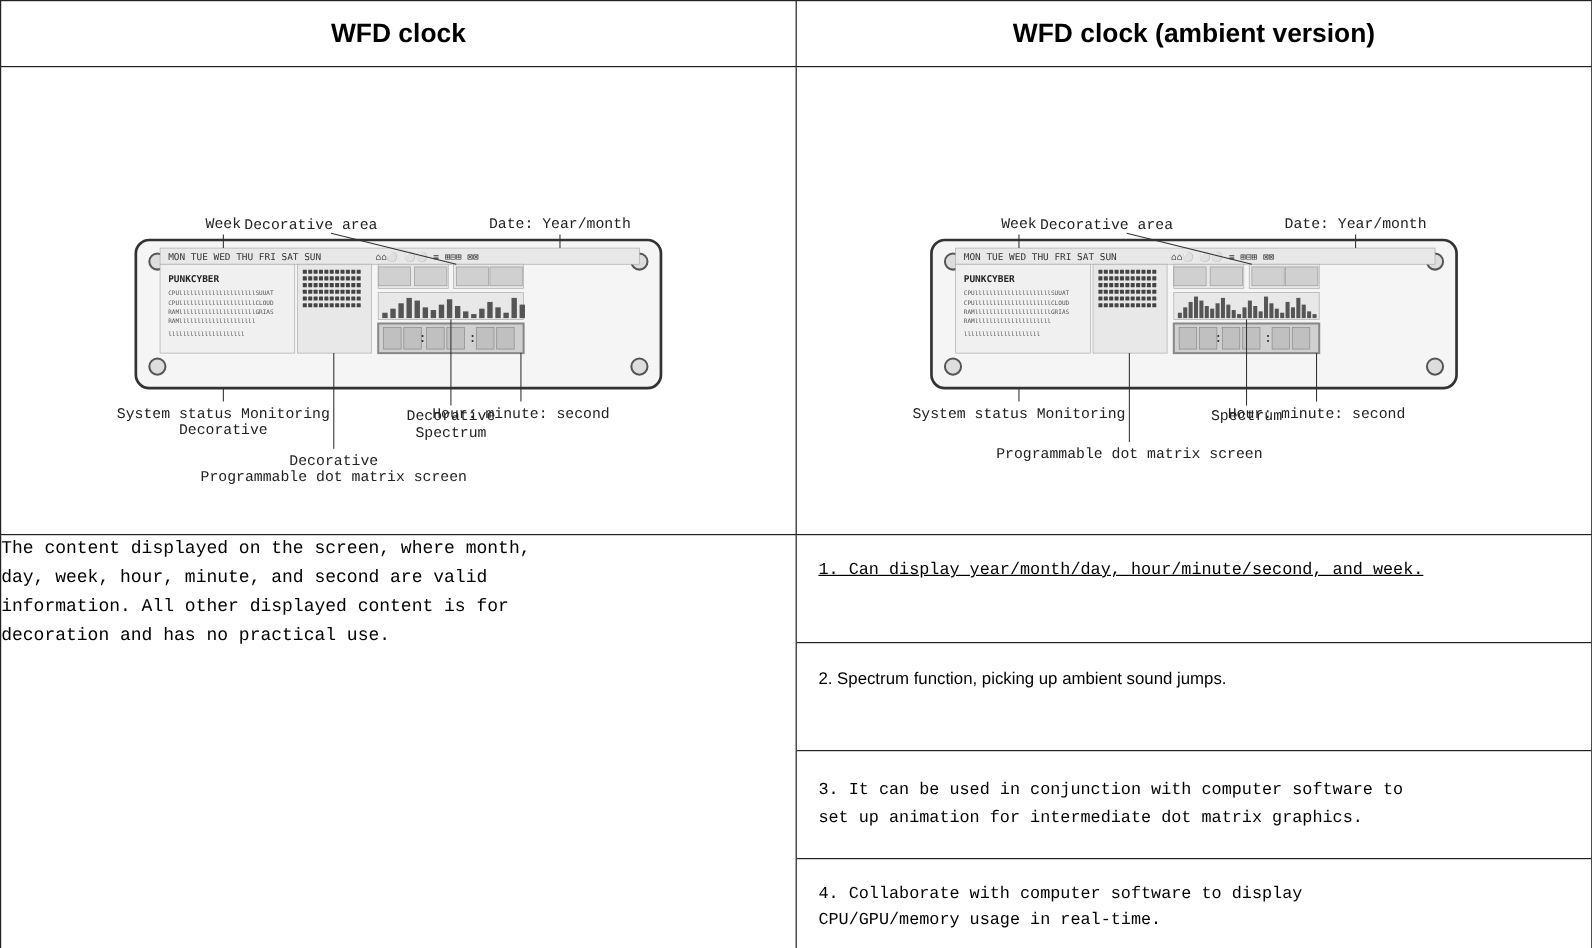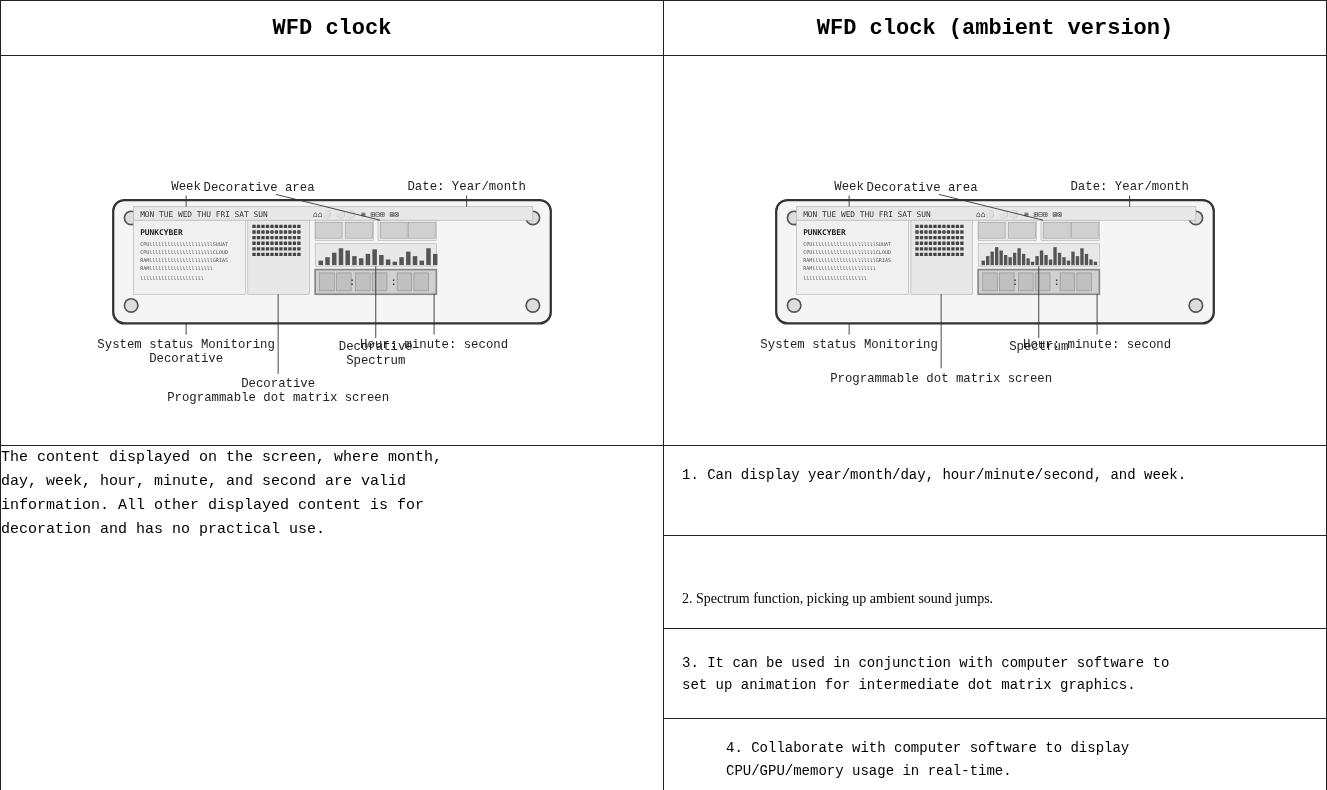--- a/index.html
+++ b/index.html
@@ -22,21 +22,21 @@
       border: 1.5px solid #222;
       vertical-align: top;
       padding: 0;
     }
 
     .header-row th {
       text-align: center;
       font-size: 22px;
       font-weight: bold;
       padding: 12px 8px;
-      font-family: Liberation Mono, monospace;
+      font-family: Liberation Sans, sans-serif;
       border-bottom: 1.5px solid #222;
       vertical-align: middle;
       height: 55px;
     }
 
     .content-row td {
       width: 50%;
     }
 
     
@@ -429,29 +429,29 @@
 
       <td class="text-cell">
         <span style="white-space:pre-line;">The content displayed on the screen, where month,
 day, week, hour, minute, and second are valid
 information.  All other displayed content is for
 decoration and has no practical use.</span>
       </td>
 
       <td style="padding:0; vertical-align:top;">
         <div style="display:flex;flex-direction:column;height:100%;">
-          <div class="feature-row" style="border-bottom:1.5px solid #222; padding:18px 18px; min-height:90px; display:flex; align-items:flex-start;">
+          <div class="feature-row" style="border-bottom:1.5px solid #222; padding:18px 18px; min-height:90px; display:flex; align-items:flex-start;text-decoration:underline;">
             <span class="feature-text" style="font-family:'Courier New',Courier,monospace;font-size:14px;line-height:1.6;">1.  Can display year/month/day, hour/minute/second, and week.</span>
           </div>
           <div class="feature-row" style="border-bottom:1.5px solid #222; padding:18px 18px; min-height:90px; display:flex; align-items:flex-start;">
-            <span class="feature-text" style="font-family:Liberation Serif, serif;font-size:14px;line-height:1.6;margin-top:34px;">2.  Spectrum function, picking up ambient sound jumps.</span>
+            <span class="feature-text" style="font-family:Liberation Sans, sans-serif;font-size:14px;line-height:1.6;">2.  Spectrum function, picking up ambient sound jumps.</span>
           </div>
           <div class="feature-row" style="border-bottom:1.5px solid #222; padding:18px 18px; min-height:90px; display:flex; align-items:center;">
             <span class="feature-text" style="font-family:'Courier New',Courier,monospace;font-size:14px;line-height:1.6;">3.  It can be used in conjunction with computer software to<br>set up animation for intermediate dot matrix graphics.</span>
           </div>
           <div class="feature-row" style="padding:18px 18px; min-height:90px; display:flex; align-items:flex-start;">
-            <span class="feature-text" style="font-family:'Courier New',Courier,monospace;font-size:14px;line-height:1.6;margin-left:44px;">4.  Collaborate with computer software to display<br>CPU/GPU/memory usage in real-time.</span>
+            <span class="feature-text" style="font-family:'Courier New',Courier,monospace;font-size:14px;line-height:1.6;">4.  Collaborate with computer software to display<br>CPU/GPU/memory usage in real-time.</span>
           </div>
         </div>
       </td>
     </tr>
   </tbody>
 </table>
 
 </body></html>

